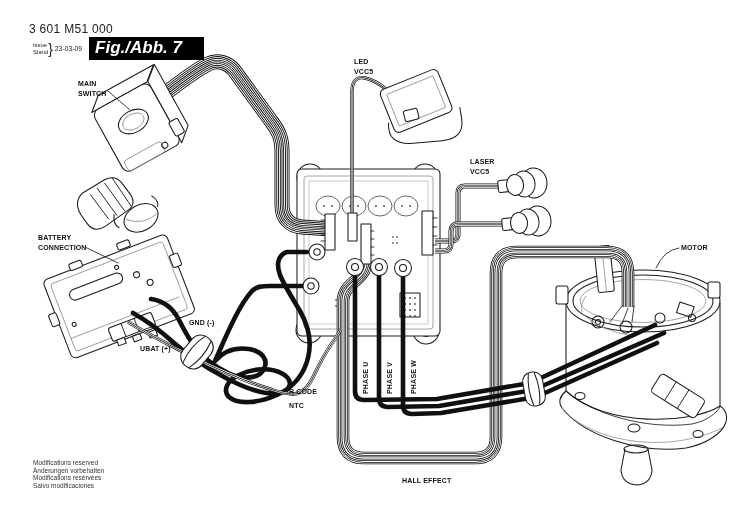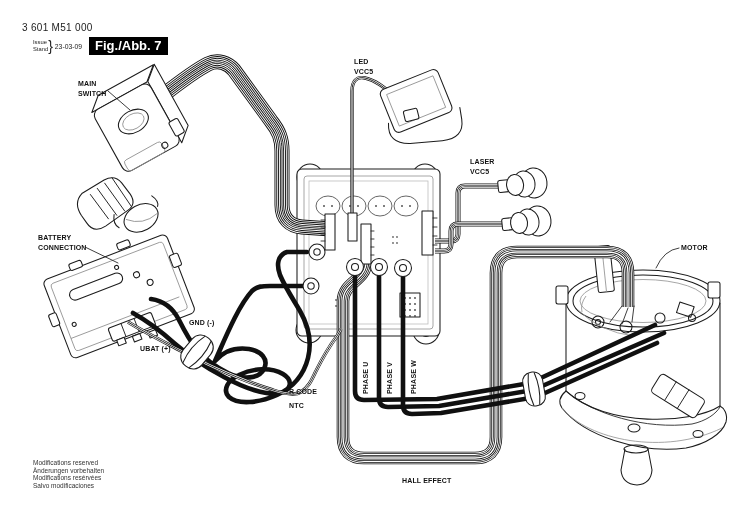--- a/index.html
+++ b/index.html
@@ -12,26 +12,26 @@
   .of {fill:#fff;stroke:#1c1c1c;stroke-width:1.05;stroke-linejoin:round;}
   .lt {fill:none;stroke:#8f8f8f;stroke-width:.8;stroke-linejoin:round;}
   .lt2{fill:none;stroke:#bdbdbd;stroke-width:.8;}
   .md {fill:none;stroke:#555;stroke-width:.9;}
   .thick{fill:none;stroke:#101010;stroke-width:4.6;stroke-linecap:round;stroke-linejoin:round;}
   
   .lbl{position:absolute;font-weight:bold;font-size:7px;line-height:9.5px;color:#111;
        letter-spacing:.15px;white-space:nowrap;}
   .vlbl{position:absolute;font-weight:bold;font-size:7px;color:#111;white-space:nowrap;
         transform:rotate(-90deg);transform-origin:0 0;letter-spacing:.2px;}
-  .partnum{position:absolute;left:22px;top:22px;font-size:10px;color:#222;letter-spacing:.3px;}
+  .partnum{position:absolute;left:29px;top:22px;font-size:12px;color:#222;letter-spacing:.3px;}
   .issue-row{position:absolute;left:33px;top:37px;display:flex;align-items:center;color:#222;}
   .issue-stack{font-size:5.8px;line-height:6.6px;}
   .brace{font-size:14px;font-weight:300;margin:0 2px 0 0;}
   .issue-date{font-size:6.8px;margin-right:7px;}
-  .figbox{font-weight:bold;font-size:13px;padding:1px 6px 2px 6px;}
+  .figbox{font-weight:bold;font-size:17px;padding:1px 22px 2px 6px;font-style:italic;}
   .footer{position:absolute;left:33px;top:459px;font-size:6.5px;line-height:7.6px;color:#333;}
 </style>
 </head>
 <body>
 
 <div id="stage">
 
   <svg id="art" width="750" height="530" viewBox="0 0 750 530">
     <defs>
       <path id="ribMain" fill="none" d="M 162,96 C 180,82 196,70 208,64 C 218,59 228,63 234,70 L 271,121 C 279,131 282,139 282,151 L 282,205 C 282,219 290,226 302,227 L 331,229"></path>

